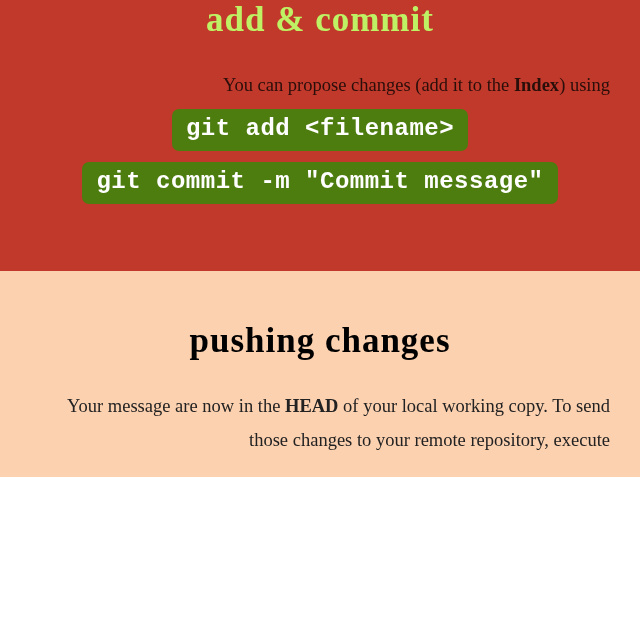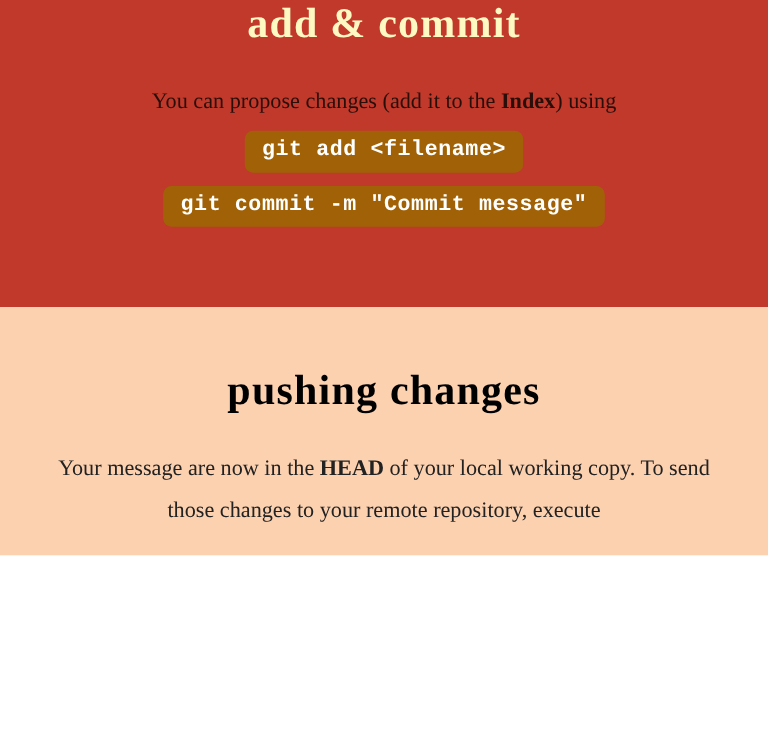--- a/index.html
+++ b/index.html
@@ -22,36 +22,37 @@
     padding-top: 50px;
     padding-bottom: 20px;
   }
   h2.title {
     font-family: "Comic Sans MS", "Chalkboard SE", "Marker Felt", cursive;
     font-weight: 700;
     font-size: 35px;
     letter-spacing: 1px;
     margin-bottom: 28px;
   }
-  .section-red h2.title { color: #fef9c3; }
+  .section-red h2.title { color: #bef264; }
   .section-peach h2.title { color: #000000; }
   p.para {
     font-size: 18.5px;
     line-height: 1.85;
     color: #2a0e0a;
+    text-align: right;
   }
   .section-red p.para { color: #2a0e0a; }
   .section-peach p.para { color: #222; }
   p.para strong { font-weight: 700; }
   .code {
     display: inline-block;
-    background: #a16207;
+    background: #4d7c0f;
     color: #fff;
     font-family: "Menlo", "Consolas", "Courier New", monospace;
-    font-size: 18px;
+    font-size: 24px;
     padding: 6px 14px 7px 14px;
     border-radius: 7px;
     margin: 4px 0;
     white-space: pre;
     font-weight: 600;
     letter-spacing: 0.5px;
   }
   .code-line { line-height: 1.2; margin: 3px 0; }
 </style>
 </head>

